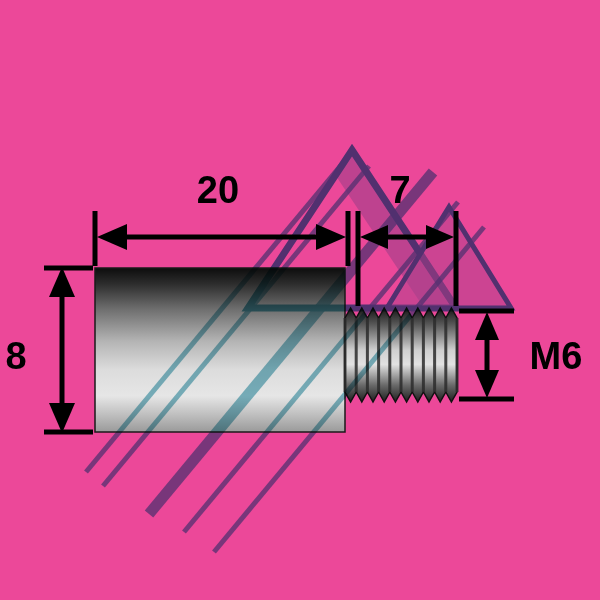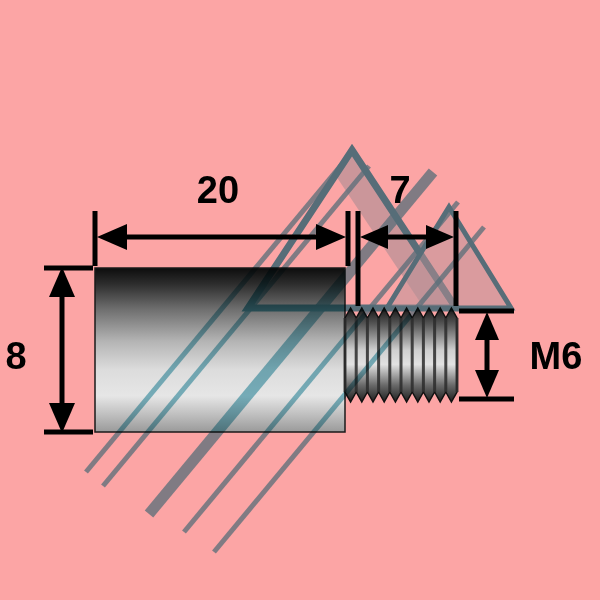--- a/index.html
+++ b/index.html
@@ -8,21 +8,21 @@
     width: 600px;
     height: 600px;
     background: #ffffff;
     overflow: hidden;
     font-family: "Liberation Sans", sans-serif;
   }
   .canvas {
     position: relative;
     width: 600px;
     height: 600px;
-    background: #fca5a5;
+    background: #ec4899;
   }
   svg { display: block; }
   .dim-label {
     font-family: "Liberation Sans", sans-serif;
     font-weight: bold;
     font-size: 38px;
     fill: #000000;
   }
   .watermark { mix-blend-mode: multiply; }
 </style>

